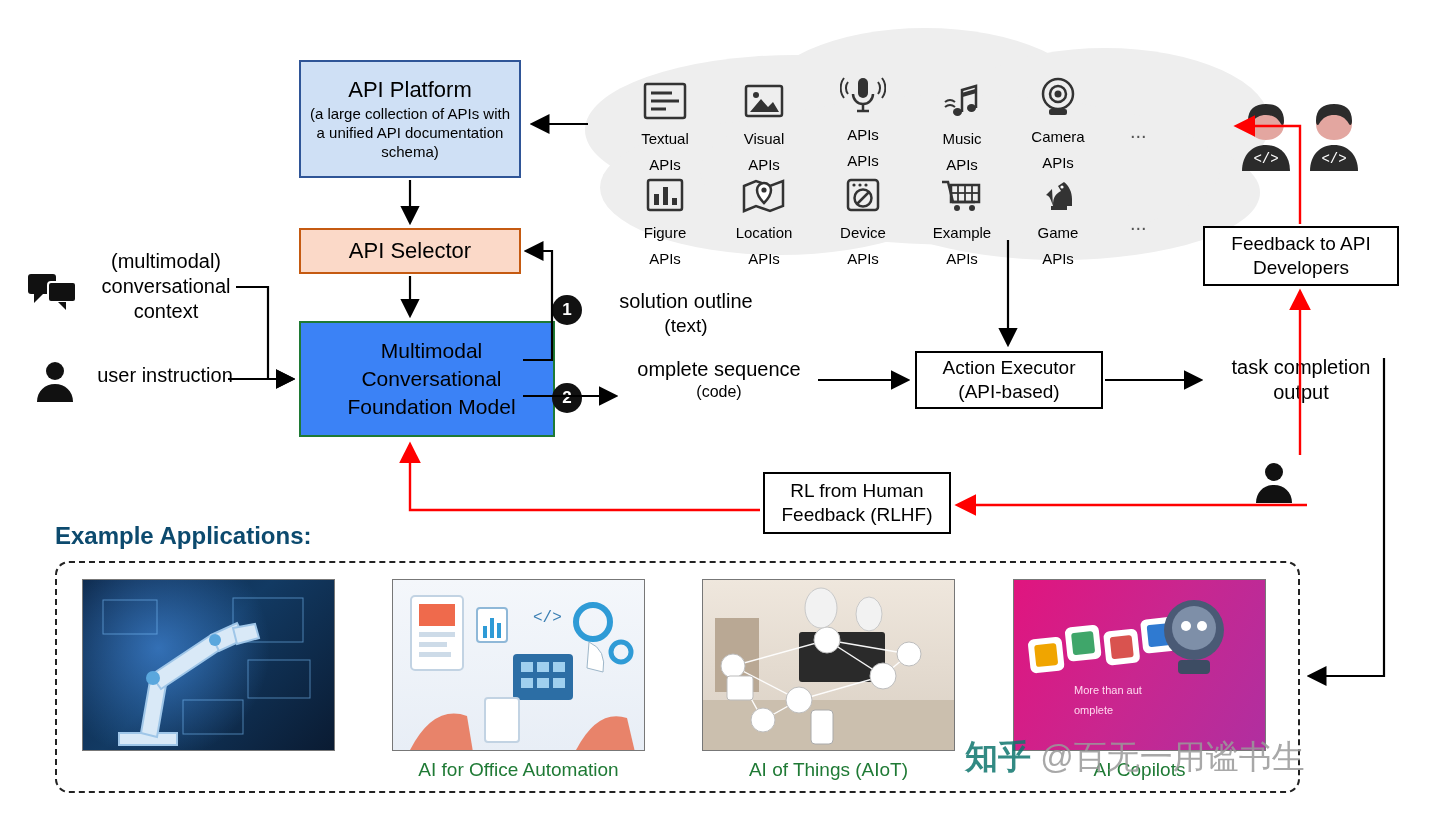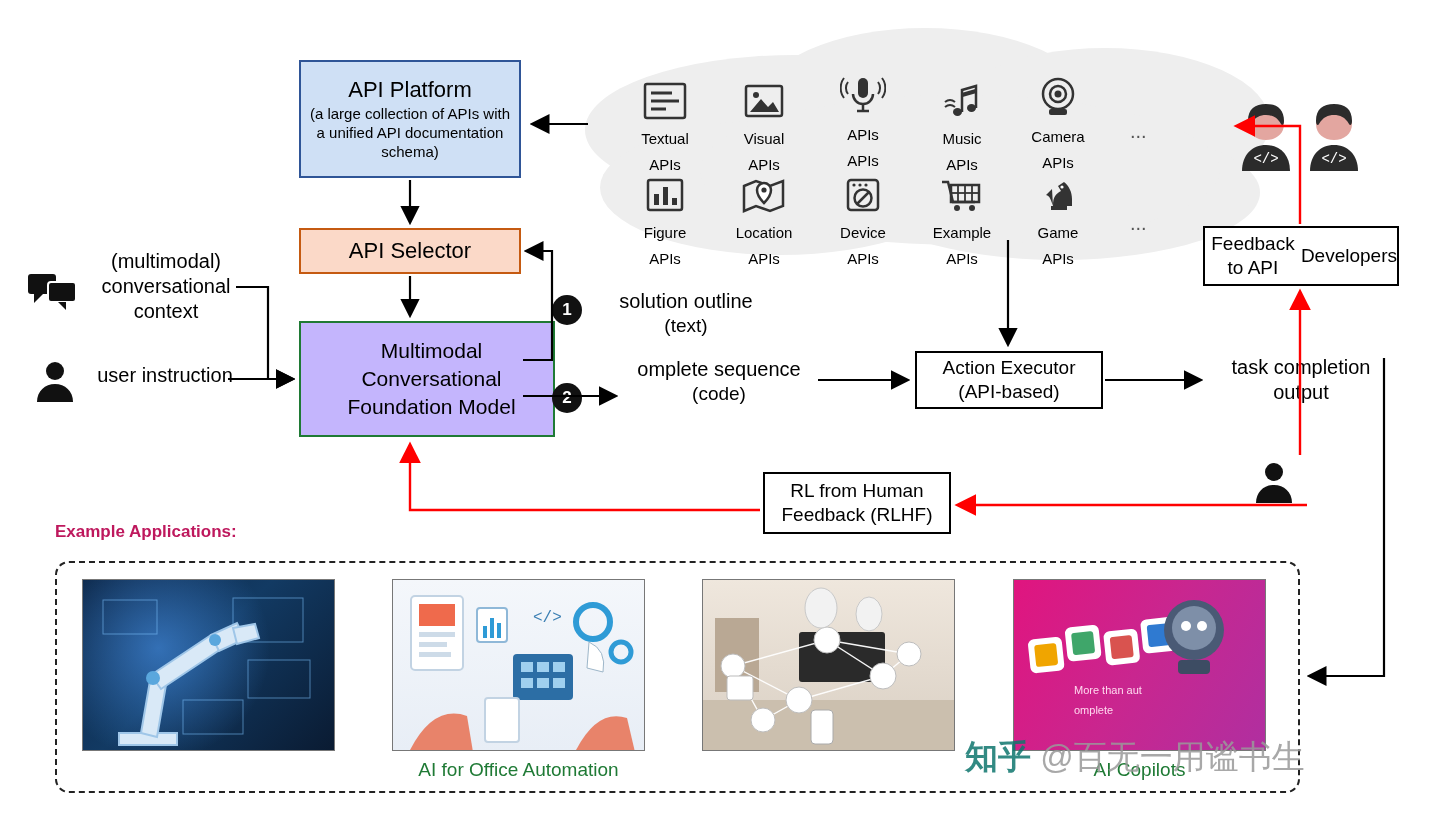--- a/index.html
+++ b/index.html
@@ -17,30 +17,30 @@
     left:299px;top:60px;width:222px;height:118px;background:#cfe0f5;border-color:#2f5597;
     flex-direction:column;padding:20px 6px;
   }
   #api-platform .title{font-size:22px;margin-bottom:2px;}
   #api-platform .sub{font-size:15px;line-height:1.25;}
   #api-selector{
     left:299px;top:228px;width:222px;height:46px;background:#fbd9c8;border-color:#c55a11;
     font-size:22px;
   }
   #foundation-model{
-    left:299px;top:321px;width:256px;height:116px;background:#c4b5fd;border-color:#1f7a35;
+    left:299px;top:321px;width:256px;height:116px;background:#3b82f6;border-color:#1f7a35;
     flex-direction:column;font-size:21px;line-height:1.32;padding-left:9px;
   }
   #action-executor{
     left:915px;top:351px;width:188px;height:58px;background:#fff;border-color:#000;
     flex-direction:column;font-size:19px;line-height:1.25;
   }
   #feedback-box{
     left:1203px;top:226px;width:196px;height:60px;background:#fff;border-color:#000;
-    flex-direction:row;font-size:19px;line-height:1.25;
+    flex-direction:column;font-size:19px;line-height:1.25;
   }
   #rlhf-box{
     left:763px;top:472px;width:188px;height:62px;background:#fff;border-color:#000;
     flex-direction:column;font-size:19px;line-height:1.25;
   }
   
   .cloud{position:absolute;background:#eeeeee;border-radius:50%;}
   
   .lbl{position:absolute;font-size:20px;line-height:1.25;text-align:center;}
   .api-item{position:absolute;width:100px;text-align:center;font-size:15px;line-height:1.2;}
@@ -53,21 +53,21 @@
     position:absolute;width:30px;height:30px;border-radius:50%;background:#111;color:#fff;
     display:flex;align-items:center;justify-content:center;font-size:17px;font-weight:bold;
   }
   
   #wires{position:absolute;left:0;top:0;width:1440px;height:813px;pointer-events:none;}
   
   #examples-frame{
     position:absolute;left:55px;top:561px;width:1245px;height:232px;
     border:2px dashed #222;border-radius:14px;box-sizing:border-box;
   }
-  #examples-title{position:absolute;left:55px;top:522px;font-size:17px;font-weight:bold;color:#be185d;}
+  #examples-title{position:absolute;left:55px;top:522px;font-size:24px;font-weight:bold;color:#0c4a6e;}
   .app{position:absolute;width:253px;}
   .app .thumb{width:253px;height:172px;border:1px solid #777;box-sizing:border-box;overflow:hidden;position:relative;}
   .app .cap{margin-top:8px;text-align:center;font-size:19px;color:#1f7a35;}
   
   .t1{background:
       radial-gradient(circle at 30% 40%, rgba(80,160,255,.55), transparent 55%),
       linear-gradient(135deg,#0b2545 0%,#123a63 45%,#0a1b32 100%);}
   .t2{background:linear-gradient(180deg,#f4f7fb 0%,#e8eef6 100%);}
   .t3{background:linear-gradient(180deg,#efe7dd 0%,#d9cfc3 100%);}
   .t4{background:linear-gradient(120deg,#e0157f 0%,#c9268f 50%,#b02fa0 100%);}
@@ -279,21 +279,21 @@
 
 <div class="numcircle" style="left:552px;top:295px;">1</div>
 <div class="lbl" style="left:596px;top:289px;width:180px;">
   <div>solution outline</div>
   <div style="font-size:19px;">(text)</div>
 </div>
 
 <div class="numcircle" style="left:552px;top:383px;">2</div>
 <div class="lbl" style="left:628px;top:357px;width:182px;">
   <div>omplete sequence</div>
-  <div style="font-size:19px;">(code)</div>
+  <div style="font-size:16px;">(code)</div>
 </div>
 
 <div class="lbl" style="left:1208px;top:355px;width:186px;">
   <div>task completion</div>
   <div>output</div>
 </div>
 
 <div class="iconwrap" style="left:1238px;top:101px;">
   <svg width="56" height="70" viewBox="0 0 56 70">
     <path d="M28 4 c-12 0 -18 9 -18 19 0 10 8 16 18 16 s18 -6 18 -16 c0 -10 -6 -19 -18 -19 z" fill="#e3a6a0"></path>
@@ -434,20 +434,21 @@
         <circle cx="206" cy="74" r="12"></circle>
           <circle cx="60" cy="140" r="12"></circle>
           <circle cx="30" cy="86" r="12"></circle>
       </g>
       <ellipse cx="118" cy="28" rx="16" ry="20" fill="#f2f2f2" stroke="#c9c9c9"></ellipse>
       <ellipse cx="166" cy="34" rx="13" ry="17" fill="#f2f2f2" stroke="#c9c9c9"></ellipse>
       <rect x="24" y="96" width="26" height="24" rx="3" fill="#ffffff" stroke="#bbb"></rect>
       <rect x="108" y="130" width="22" height="34" rx="4" fill="#ffffff" stroke="#aaa"></rect>
     </svg>
   </div>
+  <div class="cap">AI of Things (AIoT)</div>
 </div>
 
 <div class="app" style="left:1013px;top:579px;">
   <div class="thumb t4">
     <svg width="253" height="172" viewBox="0 0 253 172">
       <g transform="translate(12,46) rotate(-6)">
         <rect x="0" y="14" width="34" height="34" rx="6" fill="#ffffff"></rect>
         <rect x="38" y="6" width="34" height="34" rx="6" fill="#ffffff"></rect>
         <rect x="76" y="14" width="34" height="34" rx="6" fill="#ffffff"></rect>
         <rect x="114" y="6" width="34" height="34" rx="6" fill="#ffffff"></rect>

